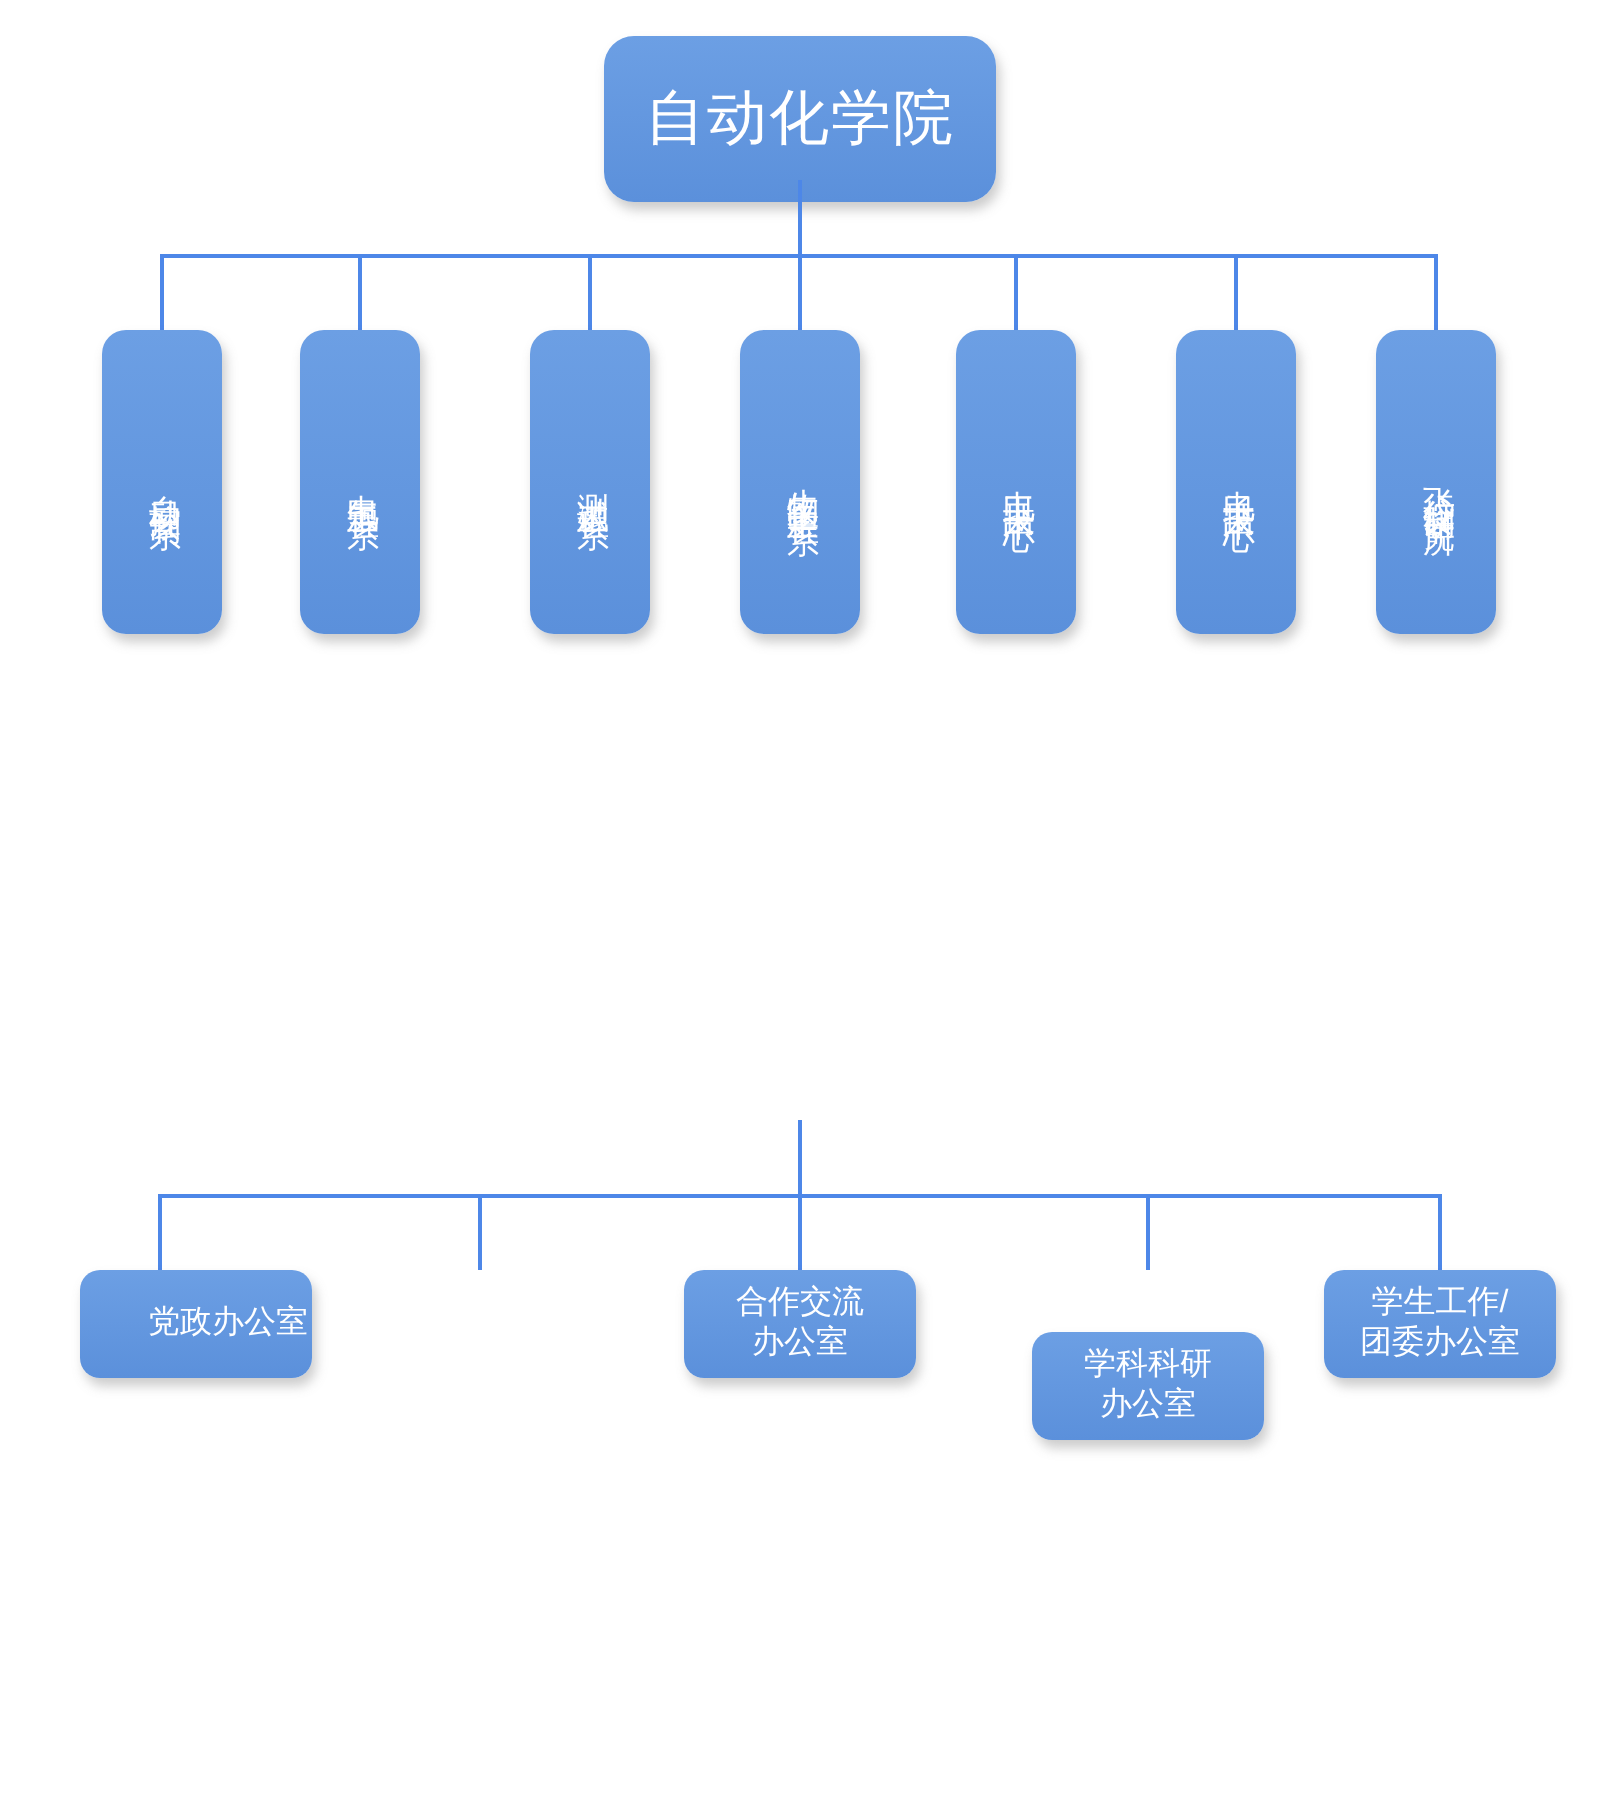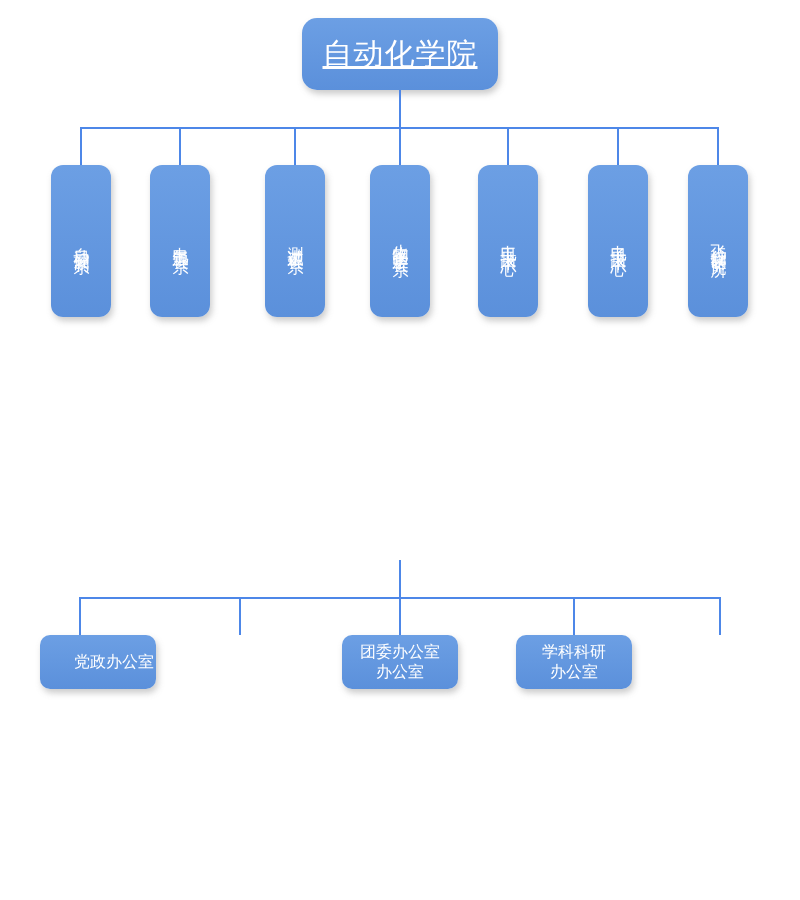--- a/index.html
+++ b/index.html
@@ -20,25 +20,24 @@
   }
   .org-box{
     position:absolute;
     background:linear-gradient(180deg,var(--box-fill-top),var(--box-fill-bottom));
     color:var(--text);
     display:flex;align-items:center;justify-content:center;
     box-shadow:2px 4px 6px rgba(110,110,110,0.35);
     text-align:center;
   }
   .root-box{
-    width:196px;height:72px;
+    width:196px;height:83px;
     border-radius:15px;
     font-size:30px;
     letter-spacing:1px;
-    text-decoration:underline;
   }
   .dept-box{
     width:60px;height:152px;
     top:165px;
     border-radius:12px;
     font-size:16px;
     writing-mode:vertical-rl;
     text-orientation:upright;
     letter-spacing:3px;
   }
@@ -82,18 +81,20 @@
 
   <div class="line v-line" style="left:399px;top:560px;height:37px;"></div>
   <div class="line h-line" style="left:79px;top:597px;width:642px;"></div>
   <div class="line v-line" style="left:79px;top:599px;height:36px;"></div>
   <div class="line v-line" style="left:239px;top:599px;height:36px;"></div>
   <div class="line v-line" style="left:399px;top:599px;height:36px;"></div>
   <div class="line v-line" style="left:573px;top:599px;height:36px;"></div>
   <div class="line v-line" style="left:719px;top:599px;height:36px;"></div>
 
   <div class="org-box office-box" style="left:40px;padding-left:32px;">党政办公室</div>
-  <div class="org-box office-box" style="left:342px;">团委办公室
+  <div class="org-box office-box" style="left:342px;">合作交流
 办公室</div>
-  <div class="org-box office-box" style="left:516px;">学科科研
+  <div class="org-box office-box" style="left:516px;margin-top:31px;">学科科研
 办公室</div>
+  <div class="org-box office-box" style="left:662px;">学生工作/
+团委办公室</div>
 
 </div>
 
 </body></html>

